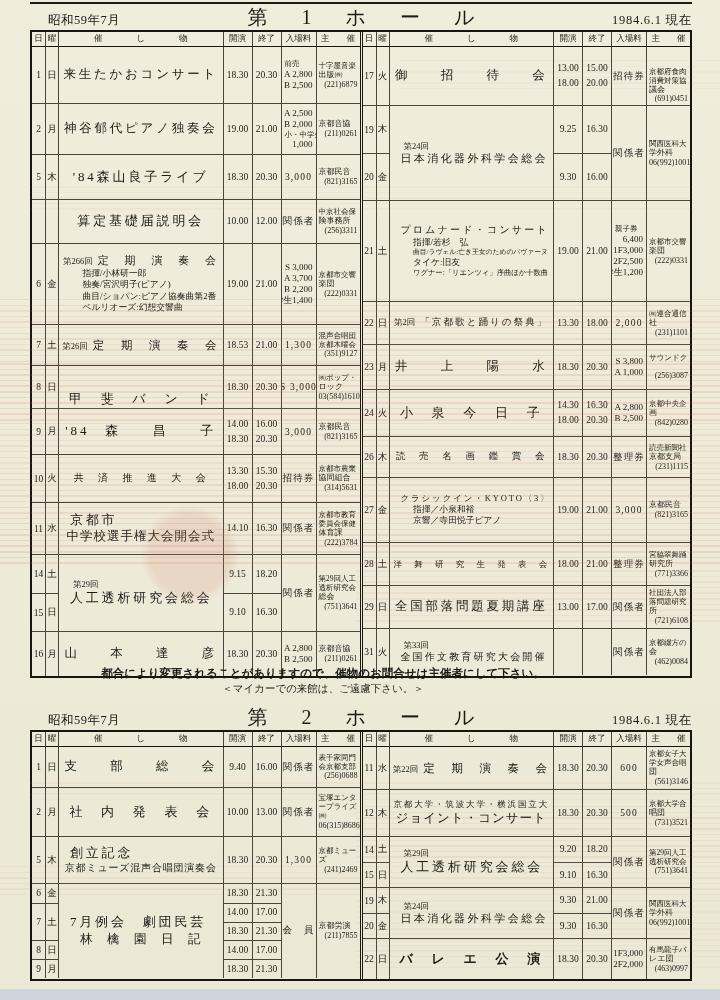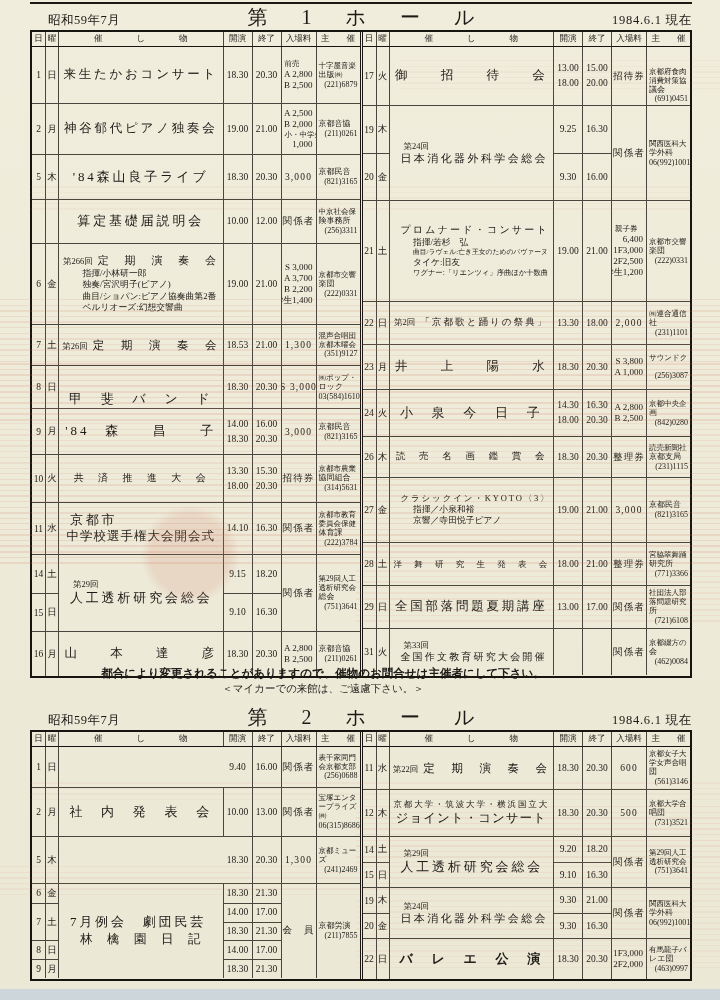--- a/index.html
+++ b/index.html
@@ -525,20 +525,23 @@
             <div class="hcell">曜</div>
             <div class="hcell">催　　　　し　　　　物</div>
             <div class="hcell">開演</div>
             <div class="hcell">終了</div>
             <div class="hcell">入場料</div>
             <div class="hcell">主　　催</div>
           </div>
           <div class="trow" style="height: 40px; grid-template-rows: repeat(1, 1fr);">
             <div class="c dcol" style="grid-area: 1 / 1 / span 1;">1</div>
             <div class="c wcol" style="grid-area: 1 / 2 / span 1;">日</div>
+            <div class="c ecol" style="grid-area: 1 / 3 / -1;">
+              <div class="evt" style="font-size: 12.5px;"><span>支　　部　　総　　会</span></div>
+            </div>
             <div class="c tcol" style="grid-area: 1 / 4;">9.40</div>
             <div class="c tcol" style="grid-area: 1 / 5;">16.00</div>
             <div class="c acol lbl" style="grid-area: 1 / 6 / -1;">関係者</div>
             <div class="c ocol" style="grid-area: 1 / 7 / -1;">
               <div class="ol" style="font-size: 7.5px;">表千家同門</div>
               <div class="ol" style="font-size: 7.5px;">会京都支部</div>
               <div class="op">(256)0688</div>
             </div>
           </div>
           <div class="trow" style="height: 48px; grid-template-rows: repeat(1, 1fr);">
@@ -553,20 +556,24 @@
             <div class="c ocol" style="grid-area: 1 / 7 / -1;">
               <div class="ol" style="font-size: 7.5px;">宝塚エンタ</div>
               <div class="ol" style="font-size: 7.5px;">ープライズ</div>
               <div class="ol">㈱</div>
               <div class="op">06(315)8686</div>
             </div>
           </div>
           <div class="trow" style="height: 46px; grid-template-rows: repeat(1, 1fr);">
             <div class="c dcol" style="grid-area: 1 / 1 / span 1;">5</div>
             <div class="c wcol" style="grid-area: 1 / 2 / span 1;">木</div>
+            <div class="c ecol" style="grid-area: 1 / 3 / -1;">
+              <div class="evt left"><span>創立記念</span></div>
+              <div class="evt2" style="font-size: 10px;">京都ミューズ混声合唱団演奏会</div>
+            </div>
             <div class="c tcol" style="grid-area: 1 / 4;">18.30</div>
             <div class="c tcol" style="grid-area: 1 / 5;">20.30</div>
             <div class="c acol lbl" style="grid-area: 1 / 6 / -1;">1,300</div>
             <div class="c ocol" style="grid-area: 1 / 7 / -1;">
               <div class="ol" style="font-size: 7.5px;">京都ミュー</div>
               <div class="ol">ズ</div>
               <div class="op">(241)2469</div>
             </div>
           </div>
           <div class="trow" style="height: 94px; grid-template-rows: repeat(5, 1fr);">

